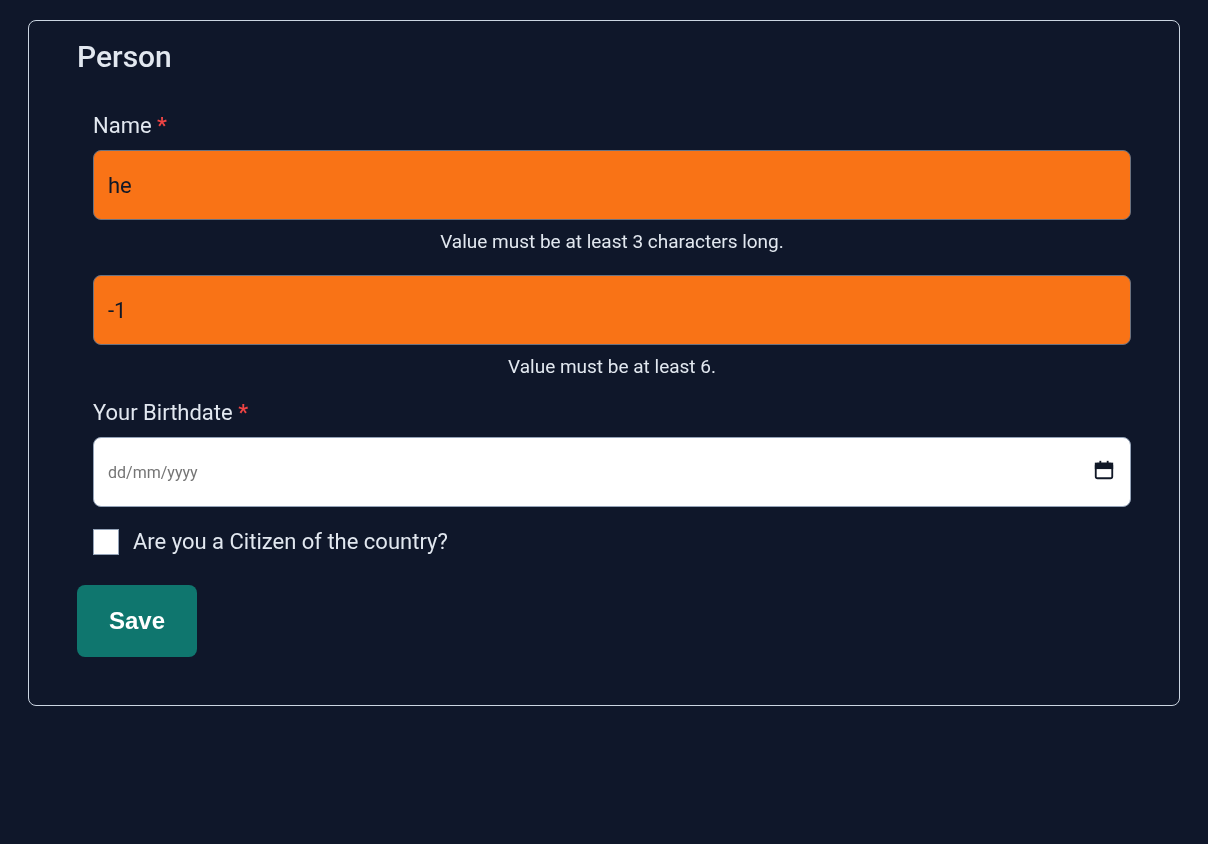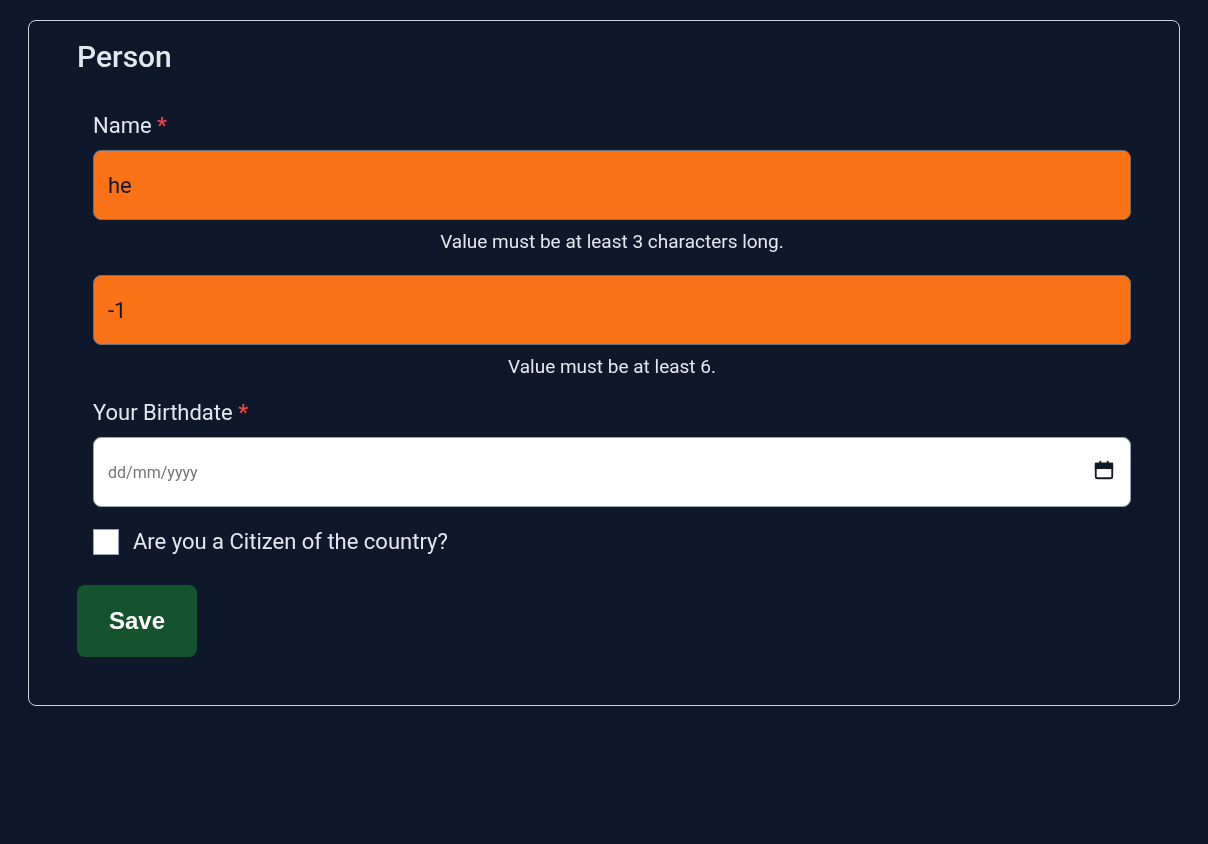--- a/index.html
+++ b/index.html
@@ -99,21 +99,21 @@
       border: 1px solid #94a3b8;
       appearance: none;
       -webkit-appearance: none;
       cursor: pointer;
     }
     .checkbox-label {
       color: #e2e8f0;
       font-size: 22px;
     }
     .save-btn {
-      background-color: #14532d;
+      background-color: #0f766e;
       color: #ffffff;
       font-size: 24px;
       font-weight: 700;
       border: none;
       border-radius: 8px;
       padding: 22px 32px;
       cursor: pointer;
       margin-left: -16px;
     }
   </style>

